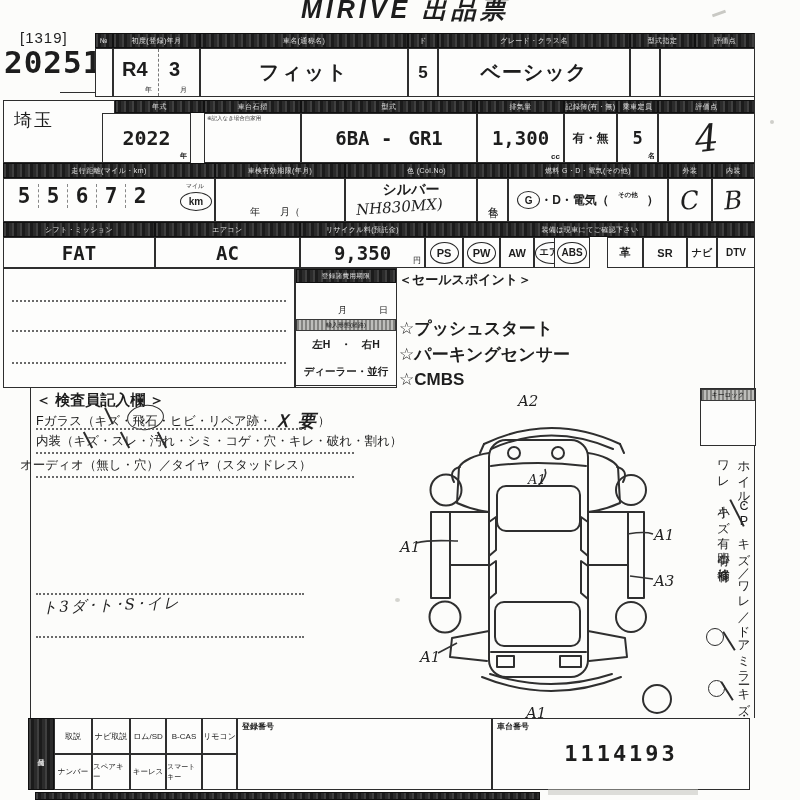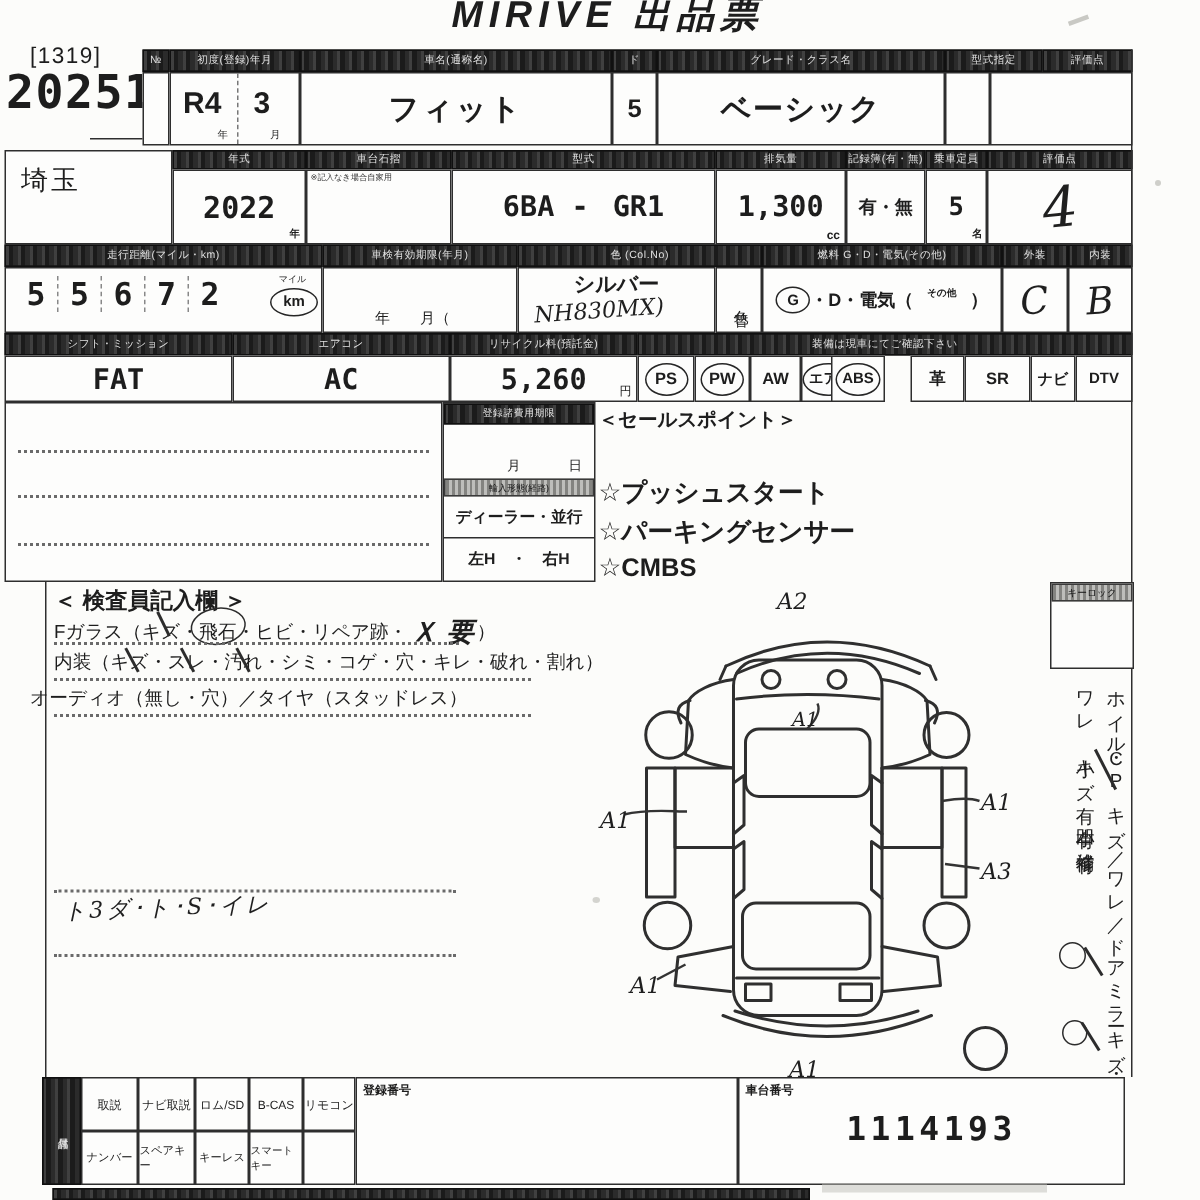--- a/index.html
+++ b/index.html
@@ -67,21 +67,21 @@
     <span class="abs" style="left:10px;top:7px;font-size:18px;letter-spacing:2px">埼玉</span>
   </div>
   <div class="bar" style="left:115px;top:100px;width:89px;height:13px">年式</div>
   <div class="bar" style="left:204px;top:100px;width:97px;height:13px">車台石摺</div>
   <div class="bar" style="left:301px;top:100px;width:176px;height:13px">型式</div>
   <div class="bar" style="left:477px;top:100px;width:87px;height:13px">排気量</div>
   <div class="bar" style="left:564px;top:100px;width:53px;height:13px">記録簿(有・無)</div>
   <div class="bar" style="left:617px;top:100px;width:41px;height:13px">乗車定員</div>
   <div class="bar" style="left:658px;top:100px;width:97px;height:13px">評価点</div>
 
-  <div class="cell center" style="left:115px;top:113px;width:89px;height:50px;font-size:20px;font-weight:bold">
+  <div class="cell center" style="left:102px;top:113px;width:89px;height:50px;font-size:20px;font-weight:bold">
     <span class="dot">2022</span>
     <span class="abs tiny" style="right:3px;bottom:1px">年</span>
   </div>
   <div class="cell" style="left:204px;top:113px;width:97px;height:50px">
     <span class="abs" style="left:2px;top:1px;font-size:5.5px;color:#333">※記入なき場合自家用</span>
   </div>
   <div class="cell center" style="left:301px;top:113px;width:176px;height:50px;font-size:19px;font-weight:bold">
     <span class="dot">6BA -</span>
     <span style="width:16px"></span>
     <span class="dot">GR1</span>
@@ -149,21 +149,21 @@
   <div class="bar" style="left:300px;top:222px;width:125px;height:15px">リサイクル料(預託金)</div>
   <div class="bar" style="left:425px;top:222px;width:330px;height:15px">装備は現車にてご確認下さい</div>
 
   <div class="cell center dot" style="left:155px;top:237px;width:145px;height:31px;font-size:19px">
     <span>AC</span>
   </div>
   <div class="cell center dot" style="left:3px;top:237px;width:152px;height:31px;font-size:19px">
     <span>FAT</span>
   </div>
   <div class="cell center" style="left:300px;top:237px;width:125px;height:31px">
-    <span class="dot" style="font-size:19px">5,260</span>
+    <span class="dot" style="font-size:19px">9,350</span>
     <span class="abs" style="right:3px;bottom:1px;font-size:8px">円</span>
   </div>
   <div class="cell center" style="left:425px;top:237px;width:38px;height:31px;font-size:11px;font-weight:bold">
     <span class="oval">PS</span>
   </div>
   <div class="cell center" style="left:463px;top:237px;width:37px;height:31px;font-size:11px;font-weight:bold">
     <span class="oval">PW</span>
   </div>
   <div class="cell center" style="left:500px;top:237px;width:34px;height:31px;font-size:11px;font-weight:bold">
     <span>AW</span>
@@ -192,22 +192,22 @@
   <div class="dotted" style="left:12px;top:330px;width:274px"></div>
   <div class="dotted" style="left:12px;top:362px;width:274px"></div>
 
   <div class="cell" style="left:295px;top:268px;width:102px;height:120px;padding:0">
     <div class="bar" style="position:relative;width:100%;height:14px;font-size:6.5px">登録諸費用期限</div>
     <div class="abs" style="position:relative;height:36px">
       <span class="abs" style="left:42px;bottom:2px;font-size:9px">月</span>
       <span class="abs" style="right:8px;bottom:2px;font-size:9px">日</span>
     </div>
     <div class="graybar" style="position:relative;width:100%;height:12px;font-size:6px">輸入形態(経路)</div>
+    <div class="center" style="height:27px;font-size:10.5px;font-weight:bold">左H　・　右H</div>
     <div class="center" style="height:27px;font-size:10.5px;font-weight:bold;border-bottom:1.5px solid #2e2e2e">ディーラー・並行</div>
-    <div class="center" style="height:27px;font-size:10.5px;font-weight:bold">左H　・　右H</div>
   </div>
 
   <div class="abs" style="left:399px;top:271px;font-size:13px;font-weight:bold">＜セールスポイント＞</div>
   <div class="abs" style="left:399px;top:317px;font-size:17px;font-weight:bold">☆プッシュスタート</div>
   <div class="abs" style="left:399px;top:343px;font-size:17px;font-weight:bold">☆パーキングセンサー</div>
   <div class="abs" style="left:399px;top:369px;font-size:17px;font-weight:bold">☆CMBS</div>
 
   <div class="abs" style="left:30px;top:388px;height:330px;border-left:1.6px solid #2e2e2e"></div>
   <div class="abs" style="left:754px;top:33px;height:685px;border-left:1.6px solid #2e2e2e"></div>
 

